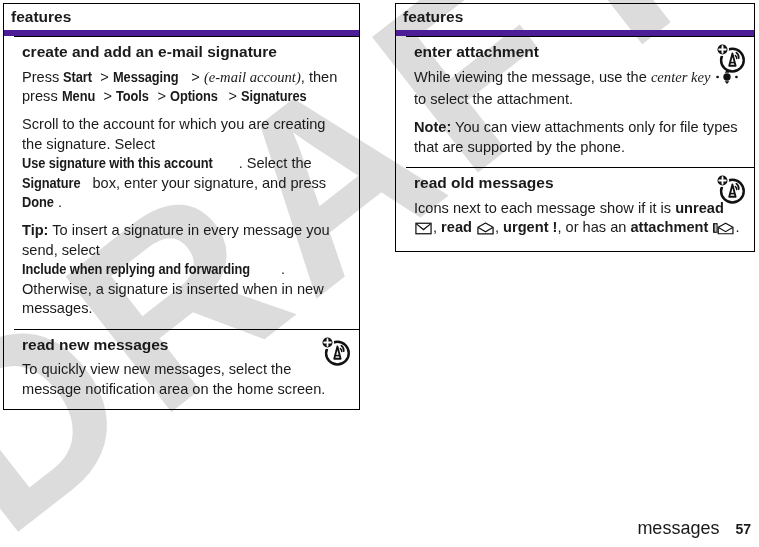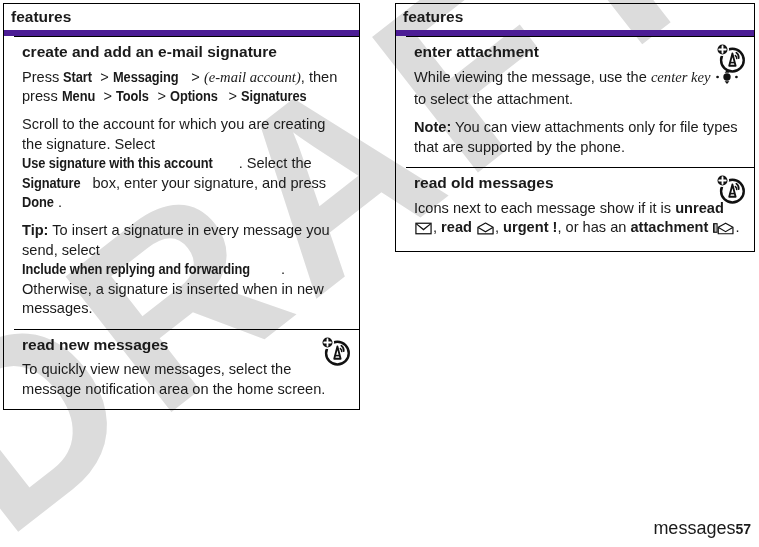--- a/index.html
+++ b/index.html
@@ -124,20 +124,21 @@
     margin: 0 1px;
   }
 
   
   #footer {
     position: absolute;
     right: 8px;
     bottom: 8px;
     display: flex;
     align-items: baseline;
+    gap: 16px;
     z-index: 2;
   }
   #footer .f-label {
     font-size: 18px;
     color: #1a1a1a;
   }
   #footer .f-page {
     font-size: 14px;
     font-weight: bold;
     color: #1a1a1a;

